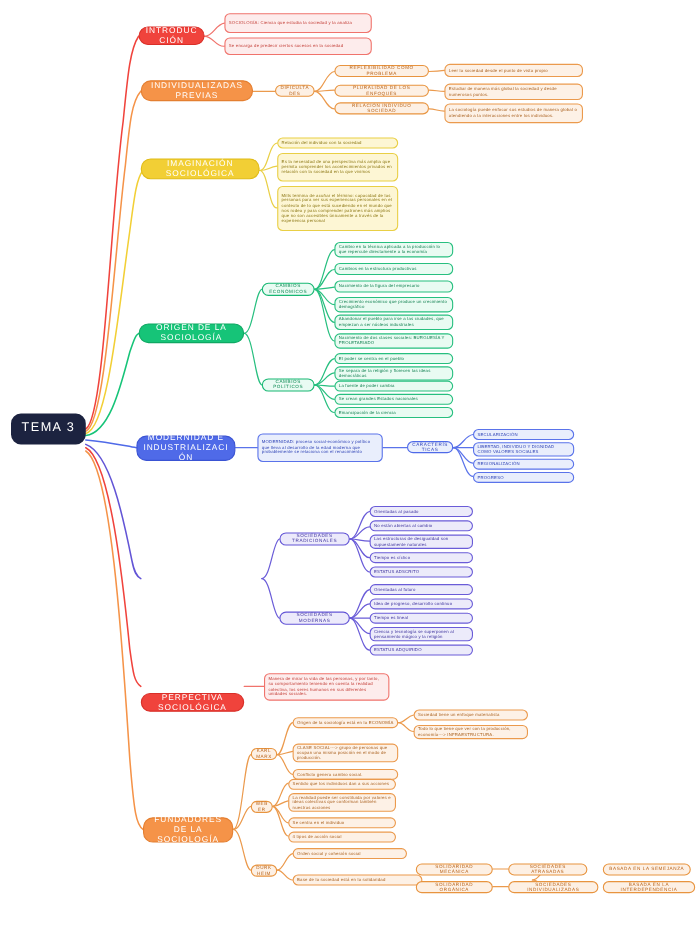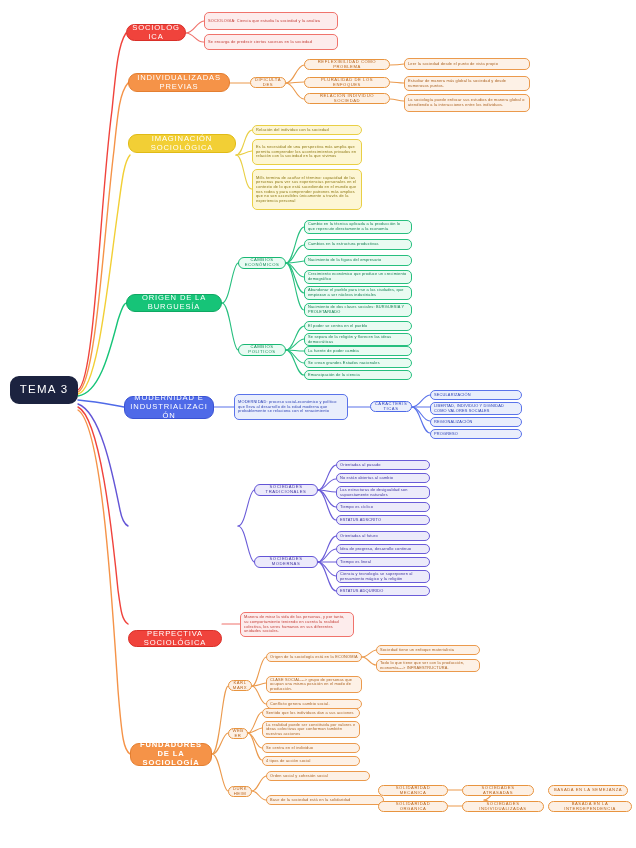--- a/index.html
+++ b/index.html
@@ -201,21 +201,21 @@
       <path d="M448 790 C 454 790, 456 790, 462 790" stroke="#eb9a4d"></path>
       <path d="M448 806 C 454 806, 456 806, 462 806" stroke="#eb9a4d"></path>
     </g>
   </svg>
 
   <div class="node n-root" style="left:10px; top:376px; width:68px; height:28px;">
     <span>TEMA 3</span>
   </div>
 
   <div class="node topic t-red" style="left:126px; top:24px; width:60px; height:17px;">
-    <span>SOCIOLÓGICA</span>
+    <span>INTRODUCCIÓN</span>
   </div>
   <div class="node leaf l-red" style="left:204px; top:12px; width:134px; height:18px;">
     <span>SOCIOLOGÍA: Ciencia que estudia la sociedad y la analiza</span>
   </div>
   <div class="node leaf l-red" style="left:204px; top:34px; width:134px; height:16px;">
     <span>Se encarga de predecir ciertos sucesos en la sociedad</span>
   </div>
 
   <div class="node topic t-orange" style="left:128px; top:73px; width:102px; height:19px;">
     <span>INDIVIDUALIZADAS PREVIAS</span>
@@ -237,35 +237,35 @@
   <div class="node leaf l-orange" style="left:404px; top:58px; width:126px; height:12px;">
     <span>Leer la sociedad desde el punto de vista propio</span>
   </div>
   <div class="node leaf l-orange" style="left:404px; top:76px; width:126px; height:15px;">
     <span>Estudiar de manera más global la sociedad y desde numerosos puntos.</span>
   </div>
   <div class="node leaf l-orange" style="left:404px; top:94px; width:126px; height:18px;">
     <span>La sociología puede enfocar sus estudios de manera global o atendiendo a la interacciones entre los individuos.</span>
   </div>
 
-  <div class="node topic t-yellow" style="left:128px; top:134px; width:108px; height:19px;">
+  <div class="node topic t-yellow" style="left:128px; top:144px; width:108px; height:19px;">
     <span>IMAGINACIÓN SOCIOLÓGICA</span>
   </div>
   <div class="node leaf l-yellow" style="left:252px; top:125px; width:110px; height:10px;">
     <span>Relación del individuo con la sociedad</span>
   </div>
   <div class="node leaf l-yellow" style="left:252px; top:139px; width:110px; height:26px;">
     <span>Es la necesidad de una perspectiva más amplia que permita comprender los acontecimientos privados en relación con la sociedad en la que vivimos</span>
   </div>
   <div class="node leaf l-yellow" style="left:252px; top:169px; width:110px; height:41px;">
     <span>Mills termina de acuñar el término: capacidad de las personas para ver sus experiencias personales en el contexto de lo que está sucediendo en el mundo que nos rodea y para comprender patrones más amplios que no son accesibles únicamente a través de la experiencia personal</span>
   </div>
 
   <div class="node topic t-green" style="left:126px; top:294px; width:96px; height:18px;">
-    <span>ORIGEN DE LA BURGUESÍA</span>
+    <span>ORIGEN DE LA SOCIOLOGÍA</span>
   </div>
 
   <div class="node mid m-green" style="left:238px; top:257px; width:48px; height:12px;">
     <span>CAMBIOS ECONÓMICOS</span>
   </div>
   <div class="node leaf l-green" style="left:304px; top:220px; width:108px; height:14px;">
     <span>Cambio en la técnica aplicada a la producción lo que repercute directamente a la economía</span>
   </div>
   <div class="node leaf l-green" style="left:304px; top:239px; width:108px; height:11px;">
     <span>Cambios en la estructura productivas</span>
@@ -363,21 +363,21 @@
     <span>ESTATUS ADQUIRIDO</span>
   </div>
 
   <div class="node topic t-red" style="left:128px; top:616px; width:94px; height:17px;margin-top:14px;">
     <span>PERPECTIVA SOCIOLÓGICA</span>
   </div>
   <div class="node leaf l-red" style="left:240px; top:612px; width:114px; height:25px;">
     <span>Manera de mirar la vida de las personas, y por tanto, su comportamiento teniendo en cuenta la realidad colectiva, los seres humanos en sus diferentes unidades sociales.</span>
   </div>
 
-  <div class="node topic t-orange" style="left:130px; top:743px; width:82px; height:23px;font-weight:bold;">
+  <div class="node topic t-orange" style="left:130px; top:743px; width:82px; height:23px;">
     <span>FUNDADORES DE LA SOCIOLOGÍA</span>
   </div>
 
   <div class="node mid m-orange" style="left:228px; top:680px; width:24px; height:11px;">
     <span>KARL MARX</span>
   </div>
   <div class="node leaf l-orange" style="left:266px; top:652px; width:96px; height:10px;">
     <span>Origen de la sociología está en la ECONOMÍA</span>
   </div>
   <div class="node leaf l-orange" style="left:376px; top:645px; width:104px; height:10px;">

